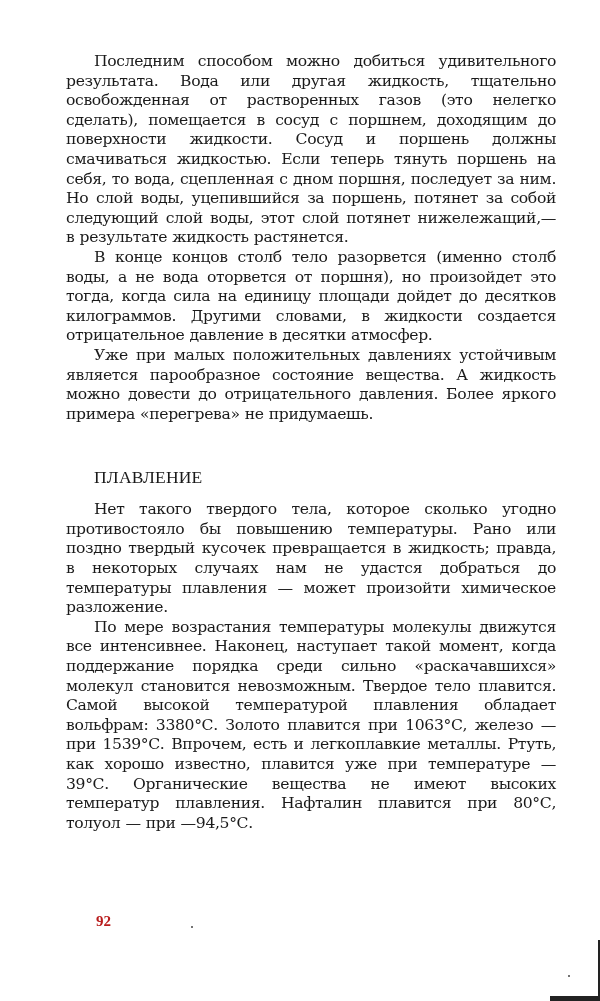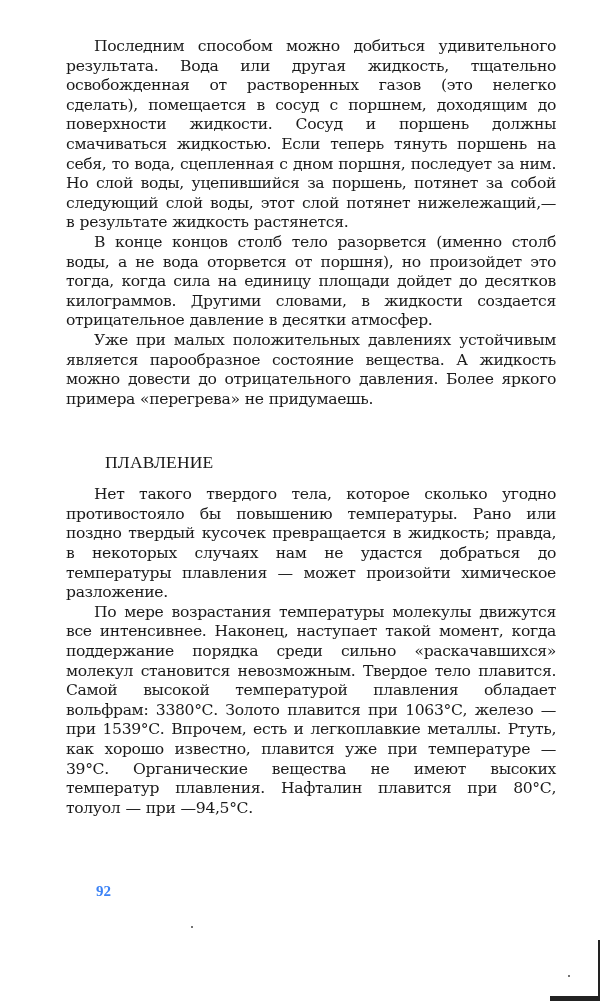--- a/index.html
+++ b/index.html
@@ -11,52 +11,52 @@
     width: 600px;
     height: 1001px;
     position: relative;
     overflow: hidden;
     font-family: "DejaVu Serif", "Liberation Serif", serif;
     color: #1a1a1a;
   }
   .page {
     position: absolute;
     left: 66px;
-    top: 37px;
+    top: 52px;
     width: 490px;
   }
   .para {
     margin: 0;
     font-size: 15.6px;
     line-height: 19.6px;
     text-align: justify;
     text-indent: 28px;
     letter-spacing: -0.35px;
     word-spacing: 0.5px;
     hyphens: manual;
   }
   .heading {
-    margin: 42px 0 0 39px;
+    margin: 42px 0 0 28px;
     font-size: 17.5px;
     line-height: 22px;
     font-weight: normal;
     letter-spacing: 0.2px;
     font-family: "Liberation Serif", "DejaVu Serif", serif;
   }
   .section-body {
     margin-top: 12px;
   }
   .page-number {
     position: absolute;
     left: 96px;
-    top: 883px;
+    top: 913px;
     font-size: 15px;
     font-weight: bold;
     font-family: "Liberation Serif", "DejaVu Serif", serif;
-    color: #3b82f6;
+    color: #b91c1c;
   }
   .scan-edge {
     position: absolute;
     right: 0;
     top: 940px;
     width: 2px;
     height: 60px;
     background: #222;
   }
   .scan-corner {

